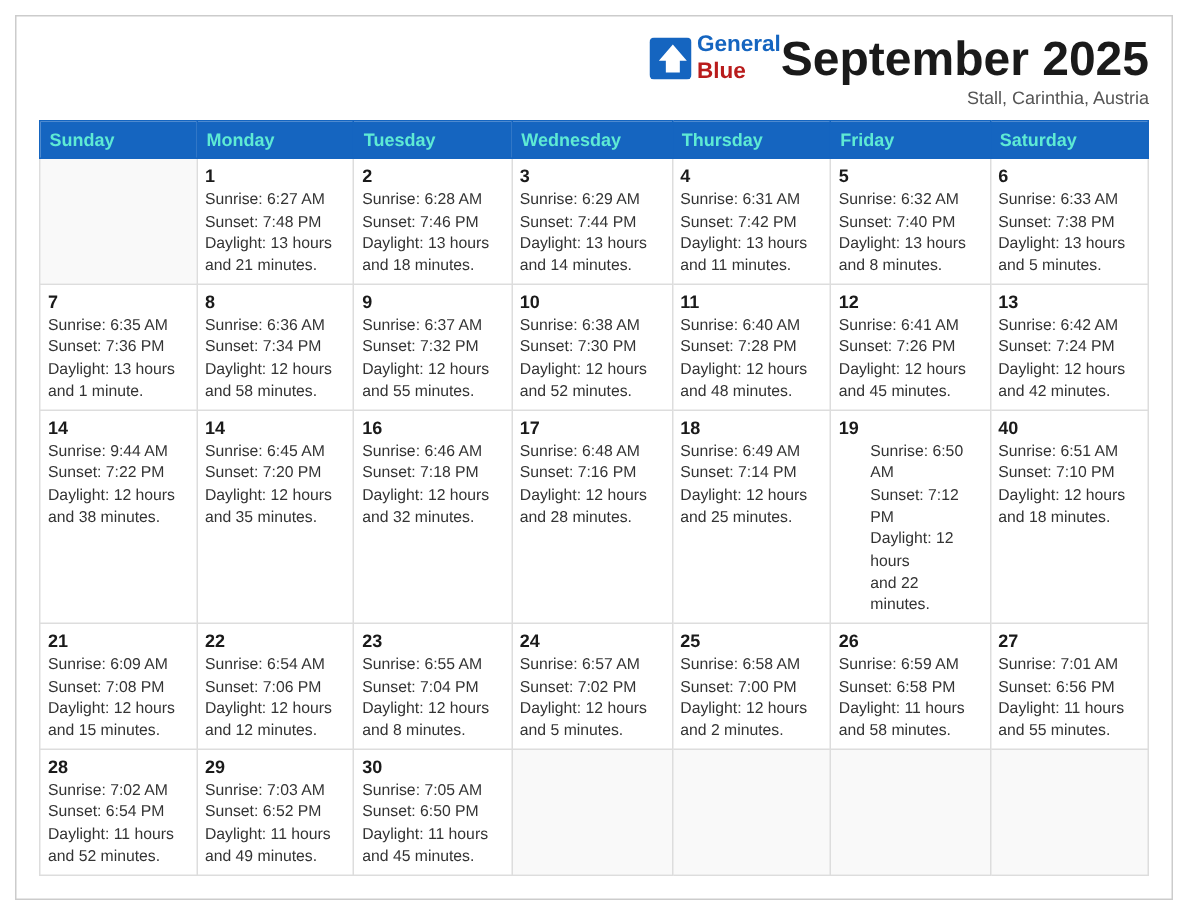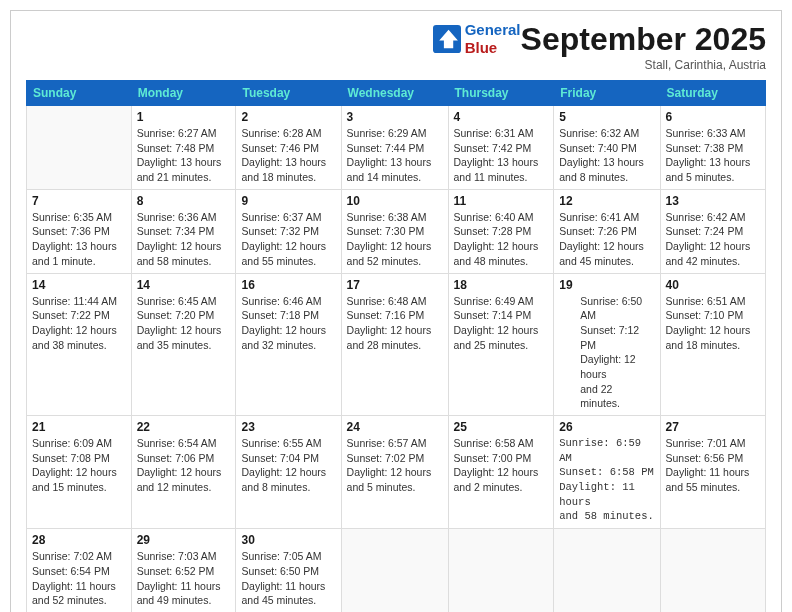--- a/index.html
+++ b/index.html
@@ -214,21 +214,21 @@
             <span class="day-num">13</span>
             <div class="day-info" style="white-space: pre-line;">Sunrise: 6:42 AM
 Sunset: 7:24 PM
 Daylight: 12 hours
 and 42 minutes.</div>
           </td>
         </tr>
         <tr class="week-row">
           <td>
             <span class="day-num">14</span>
-            <div class="day-info" style="white-space: pre-line;">Sunrise: 11:44 AM
+            <div class="day-info" style="white-space: pre-line;">Sunrise: 9:44 AM
 Sunset: 7:22 PM
 Daylight: 12 hours
 and 38 minutes.</div>
           </td>
           <td>
             <span class="day-num">14</span>
             <div class="day-info" style="white-space: pre-line;">Sunrise: 6:45 AM
 Sunset: 7:20 PM
 Daylight: 12 hours
 and 35 minutes.</div>
@@ -300,21 +300,21 @@
           </td>
           <td>
             <span class="day-num">25</span>
             <div class="day-info" style="white-space: pre-line;">Sunrise: 6:58 AM
 Sunset: 7:00 PM
 Daylight: 12 hours
 and 2 minutes.</div>
           </td>
           <td>
             <span class="day-num">26</span>
-            <div class="day-info" style="white-space: pre-line; font-family: Liberation Mono, monospace;">Sunrise: 6:59 AM
+            <div class="day-info" style="white-space: pre-line;">Sunrise: 6:59 AM
 Sunset: 6:58 PM
 Daylight: 11 hours
 and 58 minutes.</div>
           </td>
           <td>
             <span class="day-num">27</span>
             <div class="day-info" style="white-space: pre-line;">Sunrise: 7:01 AM
 Sunset: 6:56 PM
 Daylight: 11 hours
 and 55 minutes.</div>

